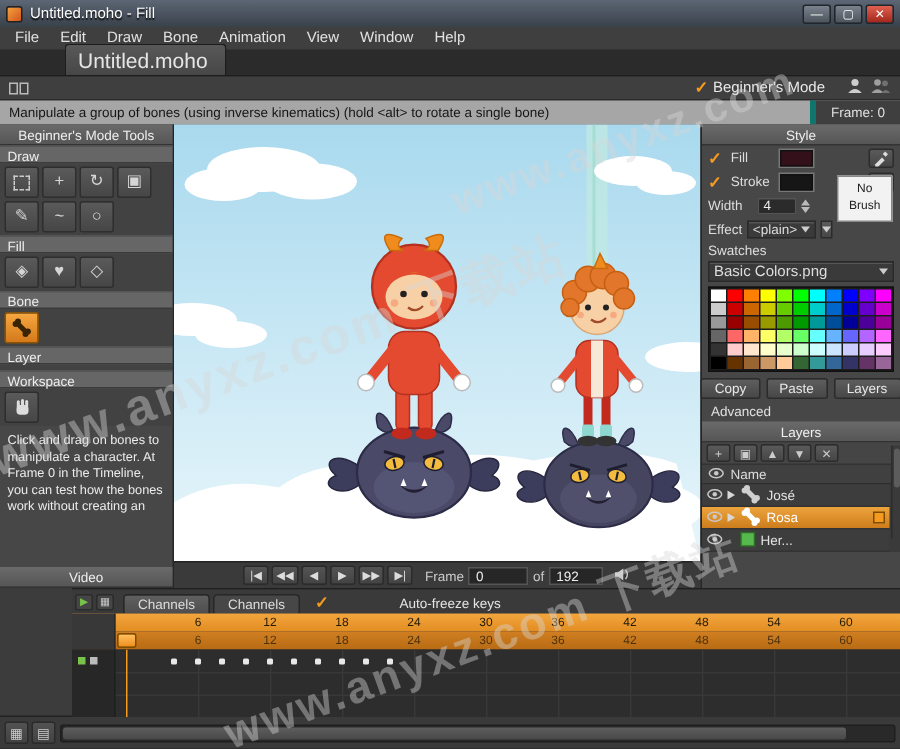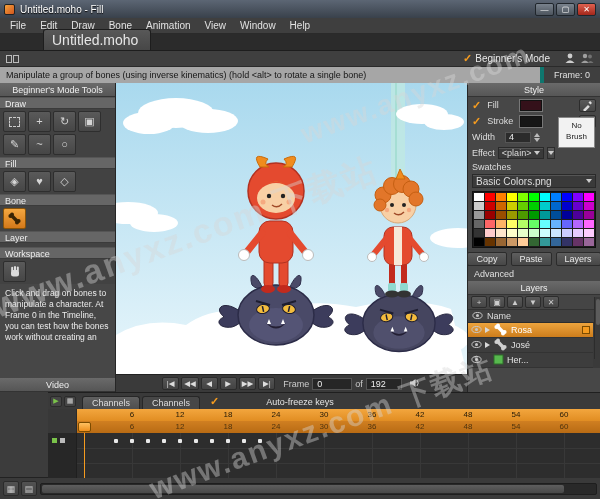--- a/index.html
+++ b/index.html
@@ -545,54 +545,54 @@
       <div class="colhead">
         <span>
           <svg width="11" height="9" viewBox="0 0 11 9">
               <ellipse cx="5.5" cy="4.5" rx="4.6" ry="3" fill="none" stroke="#c8c8c8"></ellipse>
               <circle cx="5.5" cy="4.5" r="1.5" fill="#c8c8c8"></circle>
             </svg>
         </span>
         <span>Name</span>
       </div>
       <div class="layer-rows" id="layers-rows" style="position:relative; padding-right:7px;">
+          <div class="layer-row">
+            <span><svg width="11" height="9" viewBox="0 0 11 9">
+                <ellipse cx="5.5" cy="4.5" rx="4.6" ry="3" fill="none" stroke="#c8c8c8"></ellipse>
+                <circle cx="5.5" cy="4.5" r="1.5" fill="#c8c8c8"></circle>
+              </svg></span>
+            <span class="tri"></span>
+            <span><svg width="15" height="15" viewBox="0 0 15 15">
+                <g fill="#cfcfcf">
+                  <circle cx="3.4" cy="5" r="2"></circle>
+                  <circle cx="5" cy="3.4" r="2"></circle>
+                  <circle cx="11.6" cy="10" r="2"></circle>
+                  <circle cx="10" cy="11.6" r="2"></circle>
+                  <rect x="3" y="5.8" width="9" height="3.4" transform="rotate(45 7.5 7.5)"></rect>
+                </g>
+              </svg></span>
+            <span class="lname">José</span>
+          </div>
           <div class="layer-row sel">
             <span><svg width="11" height="9" viewBox="0 0 11 9">
                 <ellipse cx="5.5" cy="4.5" rx="4.6" ry="3" fill="none" stroke="#c8c8c8"></ellipse>
                 <circle cx="5.5" cy="4.5" r="1.5" fill="#c8c8c8"></circle>
               </svg></span>
             <span class="tri"></span>
             <span><svg width="15" height="15" viewBox="0 0 15 15">
                 <g fill="#fff">
                   <circle cx="3.4" cy="5" r="2"></circle>
                   <circle cx="5" cy="3.4" r="2"></circle>
                   <circle cx="11.6" cy="10" r="2"></circle>
                   <circle cx="10" cy="11.6" r="2"></circle>
                   <rect x="3" y="5.8" width="9" height="3.4" transform="rotate(45 7.5 7.5)"></rect>
                 </g>
               </svg></span>
             <span class="lname">Rosa</span>
             <span class="chip"></span>
-          </div>
-          <div class="layer-row">
-            <span><svg width="11" height="9" viewBox="0 0 11 9">
-                <ellipse cx="5.5" cy="4.5" rx="4.6" ry="3" fill="none" stroke="#c8c8c8"></ellipse>
-                <circle cx="5.5" cy="4.5" r="1.5" fill="#c8c8c8"></circle>
-              </svg></span>
-            <span class="tri"></span>
-            <span><svg width="15" height="15" viewBox="0 0 15 15">
-                <g fill="#cfcfcf">
-                  <circle cx="3.4" cy="5" r="2"></circle>
-                  <circle cx="5" cy="3.4" r="2"></circle>
-                  <circle cx="11.6" cy="10" r="2"></circle>
-                  <circle cx="10" cy="11.6" r="2"></circle>
-                  <rect x="3" y="5.8" width="9" height="3.4" transform="rotate(45 7.5 7.5)"></rect>
-                </g>
-              </svg></span>
-            <span class="lname">José</span>
           </div>
           <div class="layer-row">
             <span><svg width="11" height="9" viewBox="0 0 11 9">
                 <ellipse cx="5.5" cy="4.5" rx="4.6" ry="3" fill="none" stroke="#c8c8c8"></ellipse>
                 <circle cx="5.5" cy="4.5" r="1.5" fill="#c8c8c8"></circle>
               </svg></span>
             <span class="tri empty"></span>
             <span><svg width="11" height="11" viewBox="0 0 11 11">
                 <rect x="1" y="1" width="9" height="9" fill="#57b84e" stroke="#2f6d2a"></rect>
               </svg></span>

